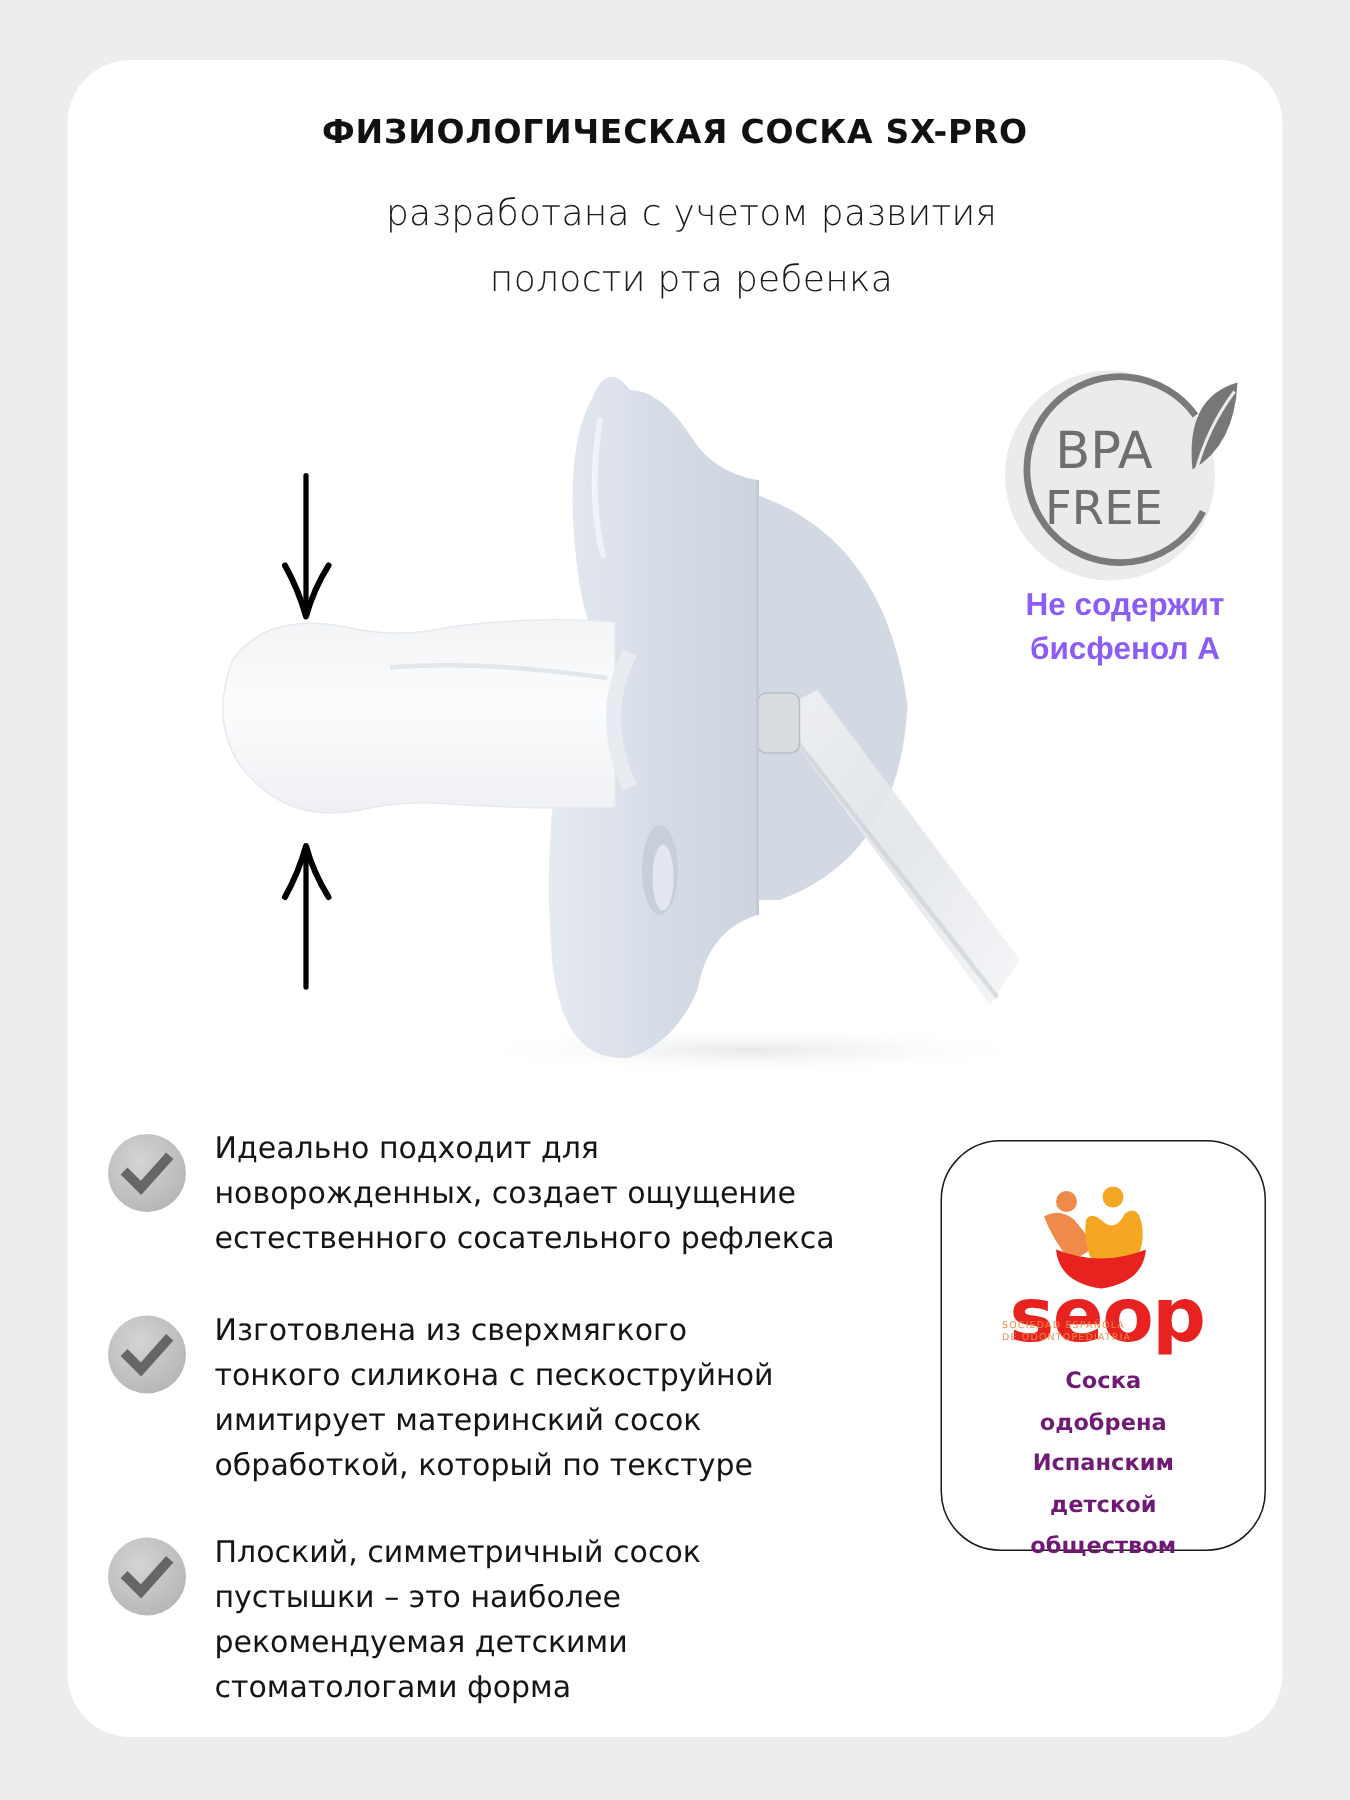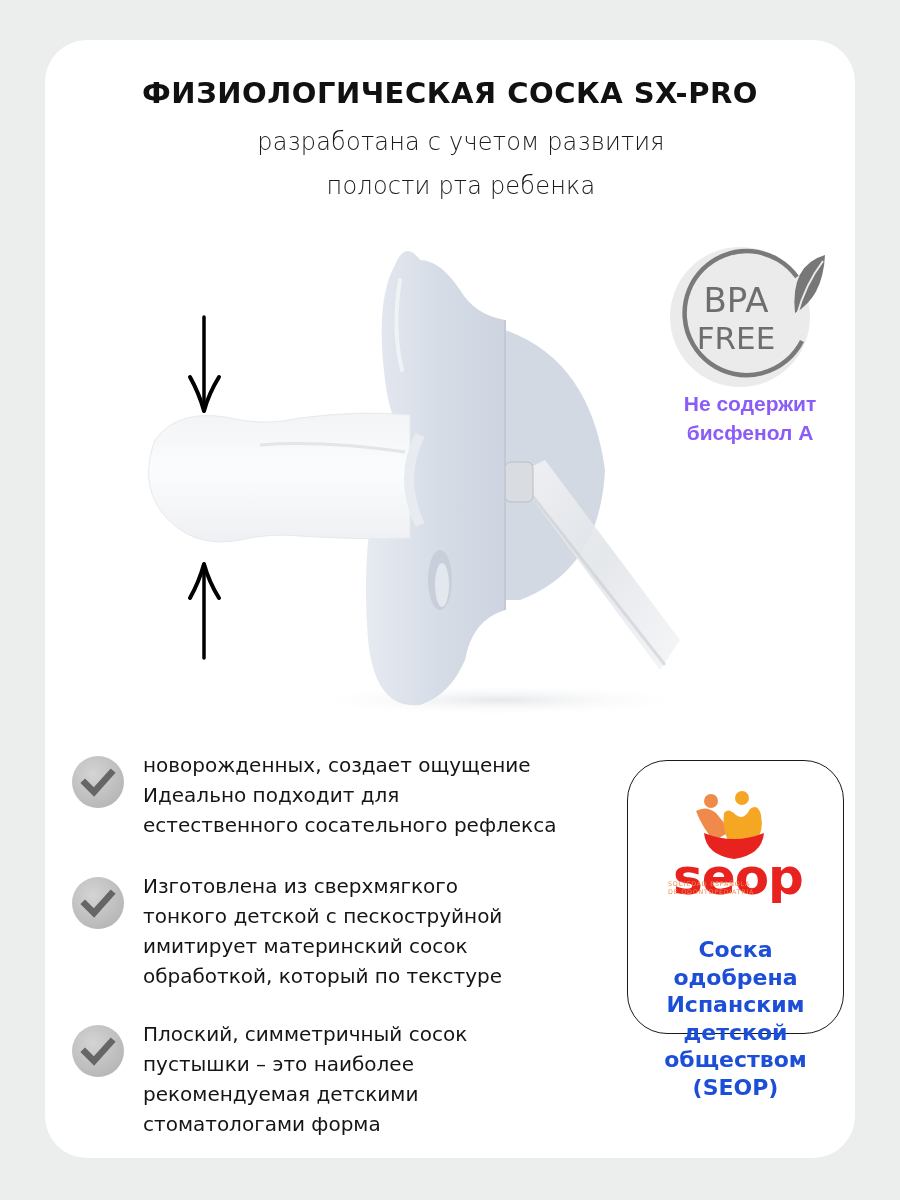--- a/index.html
+++ b/index.html
@@ -6,21 +6,21 @@
     html, body { width: 900px; height: 1200px; overflow: hidden; }
     body { background: #ECEEEE; font-family: "DejaVu Sans", sans-serif; color: #111; position: relative; }
 
     .card {
       position: absolute; left: 45px; top: 40px; width: 810px; height: 1118px;
       background: #FFFFFF; border-radius: 42px;
     }
 
     .title {
       position: absolute; left: 0; top: 76px; width: 900px; text-align: center;
-      font-family: "DejaVu Sans", sans-serif; font-weight: 700; font-size: 29px;
+      font-family: "DejaVu Sans", sans-serif; font-weight: 700; font-size: 22px;
       letter-spacing: 0.5px; color: #111;
     }
     .subtitle {
       position: absolute; left: 0; width: 900px; text-align: center;
       font-family: "DejaVu Sans", sans-serif; font-weight: 300; font-size: 24px;
       color: #1a1a1a; letter-spacing: 0.2px; padding-left: 22px;
     }
     .sub1 { top: 128px; }
     .sub2 { top: 172px; }
 
@@ -54,21 +54,21 @@
     .f3 { top: 1019px; }
 
     
     .seop-box {
       position: absolute; left: 627px; top: 760px; width: 217px; height: 274px;
       border: 1.3px solid #1a1a1a; border-radius: 40px; background: #fff;
     }
     .seop-logo { position: absolute; left: 38px; top: 30px; width: 145px; height: 112px; }
     .seop-caption {
       position: absolute; left: 0; top: 146px; width: 100%; text-align: center;
-      font-family: "DejaVu Sans", sans-serif; font-weight: 700; font-size: 22px; line-height: 27.5px; color: #1d4ed8; margin-top: 29px;
+      font-family: "DejaVu Sans", sans-serif; font-weight: 700; font-size: 15px; line-height: 27.5px; color: #701a75;
     }
     .seop-caption span { display: block; white-space: nowrap; }
   </style>
 </head>
 <body>
 
 <div class="card"></div>
 
 <div class="title">ФИЗИОЛОГИЧЕСКАЯ СОСКА  SX-PRO</div>
 <div class="subtitle sub1">разработана с учетом развития</div>
@@ -141,35 +141,35 @@
 <div class="bpa-caption bpa-c1">Не содержит</div>
 <div class="bpa-caption bpa-c2">бисфенол А</div>
 
 <div class="feature f1">
   <div class="check">
     <svg width="52" height="52" viewBox="0 0 52 52">
         <path d="M13 27 L22 36 L39 17" fill="none" stroke="#666" stroke-width="6.5" stroke-linecap="square" stroke-linejoin="miter"></path>
       </svg>
   </div>
   <div class="feature-text">
+    <span>Идеально подходит для</span>
     <span>новорожденных, создает ощущение</span>
-    <span>Идеально подходит для</span>
     <span>естественного сосательного рефлекса</span>
   </div>
 </div>
 
 <div class="feature f2">
   <div class="check">
     <svg width="52" height="52" viewBox="0 0 52 52">
         <path d="M13 27 L22 36 L39 17" fill="none" stroke="#666" stroke-width="6.5" stroke-linecap="square" stroke-linejoin="miter"></path>
       </svg>
   </div>
   <div class="feature-text">
     <span>Изготовлена из сверхмягкого</span>
-    <span>тонкого детской с пескоструйной</span>
+    <span>тонкого силикона с пескоструйной</span>
     <span>имитирует материнский сосок</span>
     <span>обработкой, который по текстуре</span>
   </div>
 </div>
 
 <div class="feature f3">
   <div class="check">
     <svg width="52" height="52" viewBox="0 0 52 52">
         <path d="M13 27 L22 36 L39 17" fill="none" stroke="#666" stroke-width="6.5" stroke-linecap="square" stroke-linejoin="miter"></path>
       </svg>
@@ -197,15 +197,14 @@
   <div style="position:absolute;left:40px;top:119px;width:150px;font-family:'DejaVu Sans',sans-serif;font-size:6.3px;line-height:8px;letter-spacing:0.8px;color:#F08A4B;">
     <span style="display:block">SOCIEDAD ESPAÑOLA</span>
     <span style="display:block">DE ODONTOPEDIATRIA</span>
   </div>
   <div class="seop-caption">
     <span>Соска</span>
     <span>одобрена</span>
     <span>Испанским</span>
     <span>детской</span>
     <span>обществом</span>
-    <span>(SEOP)</span>
   </div>
 </div>
 
 </body></html>

